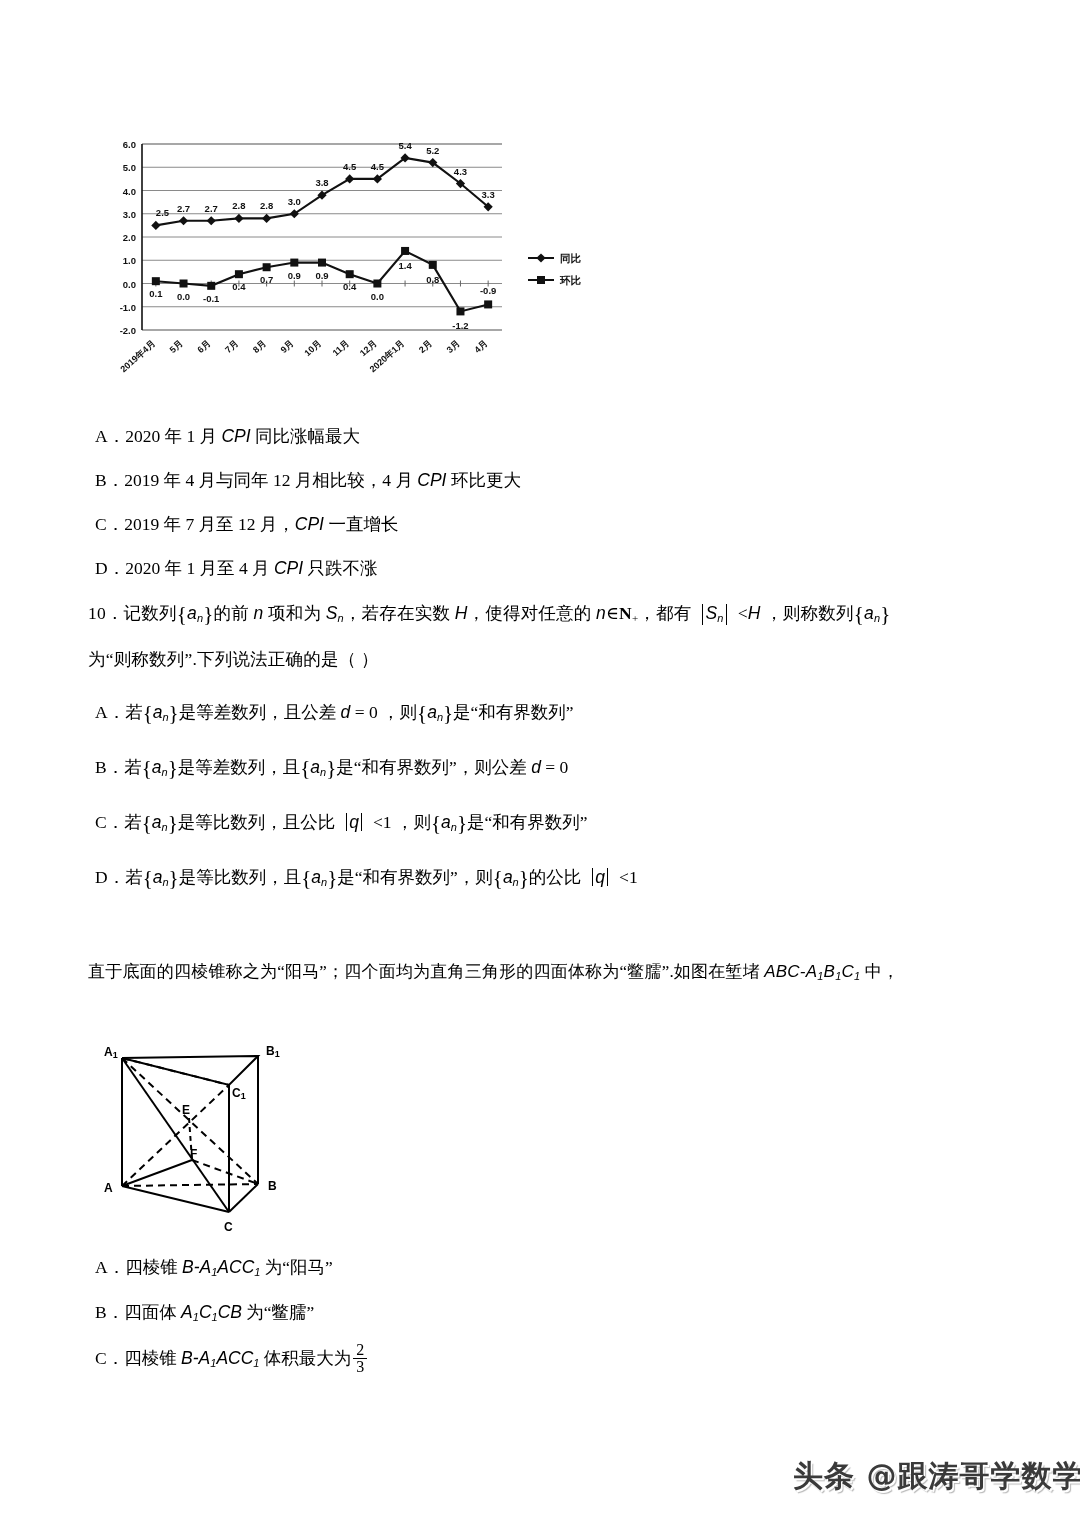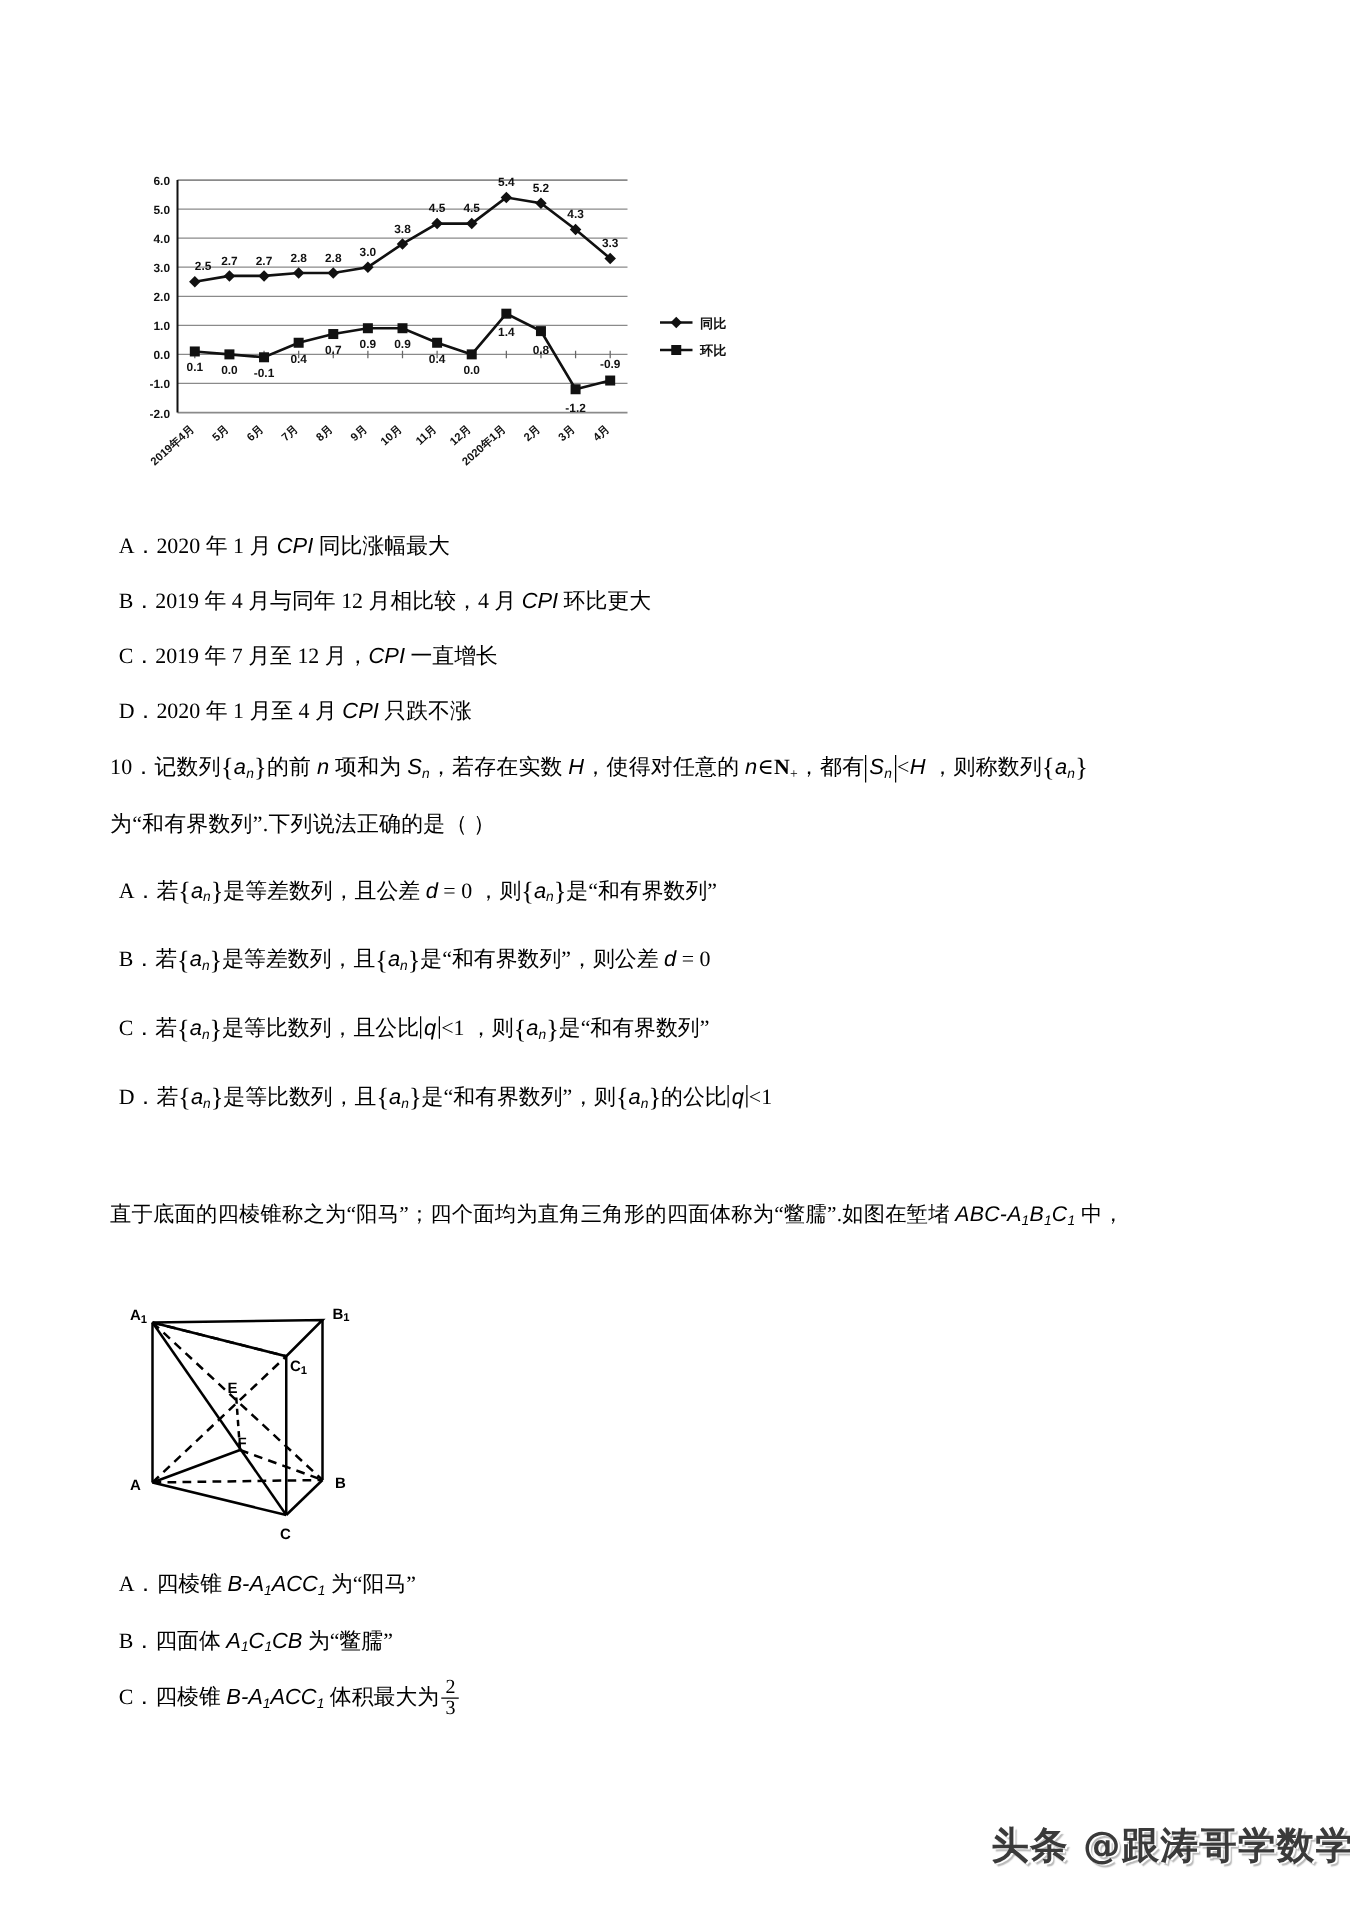--- a/index.html
+++ b/index.html
@@ -30,21 +30,21 @@
     white-space:nowrap;
   }
   .lbl{font-style:normal;}
   i.v{font-style:italic;font-family:Liberation Sans, sans-serif;}
   .sub{font-size:11px;vertical-align:-3px;font-style:italic;}
   .subn{font-size:11px;vertical-align:-3px;}
   .br{font-size:21px;font-style:normal;vertical-align:-2px;}
   .absbar{
     display:inline-block;
     border-left:1.3px solid #000;border-right:1.3px solid #000;
-    padding:0 2px;margin:0 1px;
+    padding:0 2px;margin:0 11px;
     line-height:1.05;
   }
   .frac{
     display:inline-block;
     vertical-align:-8px;
     text-align:center;
     font-size:16px;
     line-height:1.02;
     margin:0 2px;
   }
@@ -194,21 +194,21 @@
     <span class="lbl">C．</span>2019 年 7 月至 12 月，<i class="v">CPI</i> 一直增长
   </div>
   <div class="opt" style="position:absolute;left:95px;top:556px;">
     <span class="lbl">D．</span>2020 年 1 月至 4 月 <i class="v">CPI</i> 只跌不涨
   </div>
 
   <div class="qline" style="position:absolute;left:88px;top:604px;">
     10．记数列<span class="br">{</span><i class="v">a<span class="sub">n</span></i><span class="br">}</span>的前 <i class="v">n</i> 项和为 <i class="v">S<span class="sub">n</span></i>，若存在实数 <i class="v">H</i>，使得对任意的 <i class="v">n</i>∈<b style="font-family:'Liberation Serif',serif;">N</b><span class="subn">+</span>，都有<span class="absbar"><i class="v">S<span class="sub">n</span></i></span>&lt;<i class="v">H</i> ，则称数列<span class="br">{</span><i class="v">a<span class="sub">n</span></i><span class="br">}</span>
   </div>
   <div class="qline" style="position:absolute;left:88px;top:651px;">
-    为“和有界数列”.下列说法正确的是（      ）
+    为“则称数列”.下列说法正确的是（      ）
   </div>
 
   <div class="opt" style="position:absolute;left:95px;top:700px;">
     <span class="lbl">A．</span>若<span class="br">{</span><i class="v">a<span class="sub">n</span></i><span class="br">}</span>是等差数列，且公差 <i class="v">d</i> = 0 ，则<span class="br">{</span><i class="v">a<span class="sub">n</span></i><span class="br">}</span>是“和有界数列”
   </div>
   <div class="opt" style="position:absolute;left:95px;top:755px;">
     <span class="lbl">B．</span>若<span class="br">{</span><i class="v">a<span class="sub">n</span></i><span class="br">}</span>是等差数列，且<span class="br">{</span><i class="v">a<span class="sub">n</span></i><span class="br">}</span>是“和有界数列”，则公差 <i class="v">d</i> = 0
   </div>
   <div class="opt" style="position:absolute;left:95px;top:810px;">
     <span class="lbl">C．</span>若<span class="br">{</span><i class="v">a<span class="sub">n</span></i><span class="br">}</span>是等比数列，且公比<span class="absbar"><i class="v">q</i></span>&lt;1 ，则<span class="br">{</span><i class="v">a<span class="sub">n</span></i><span class="br">}</span>是“和有界数列”

